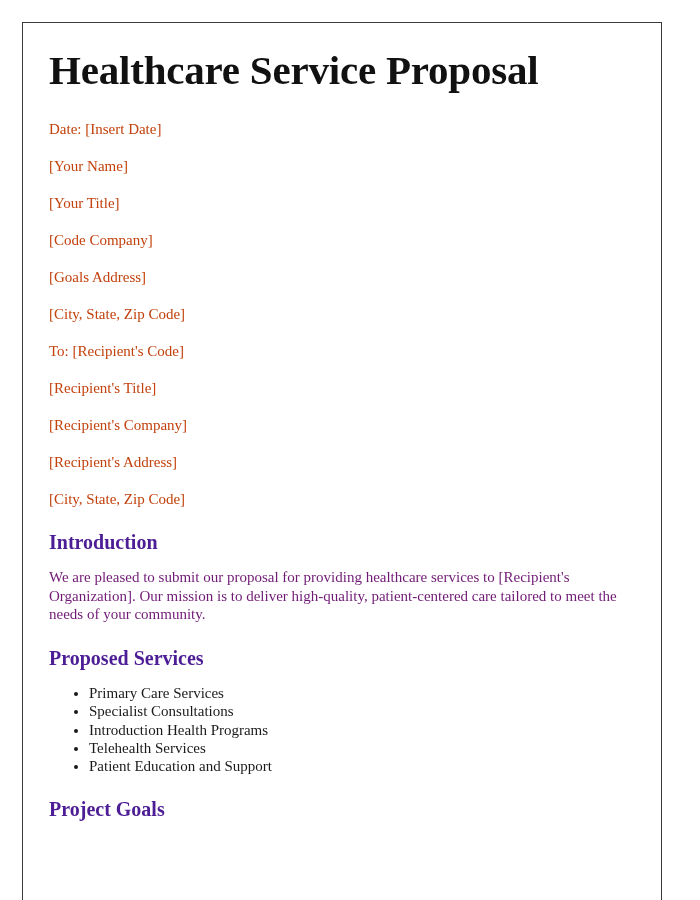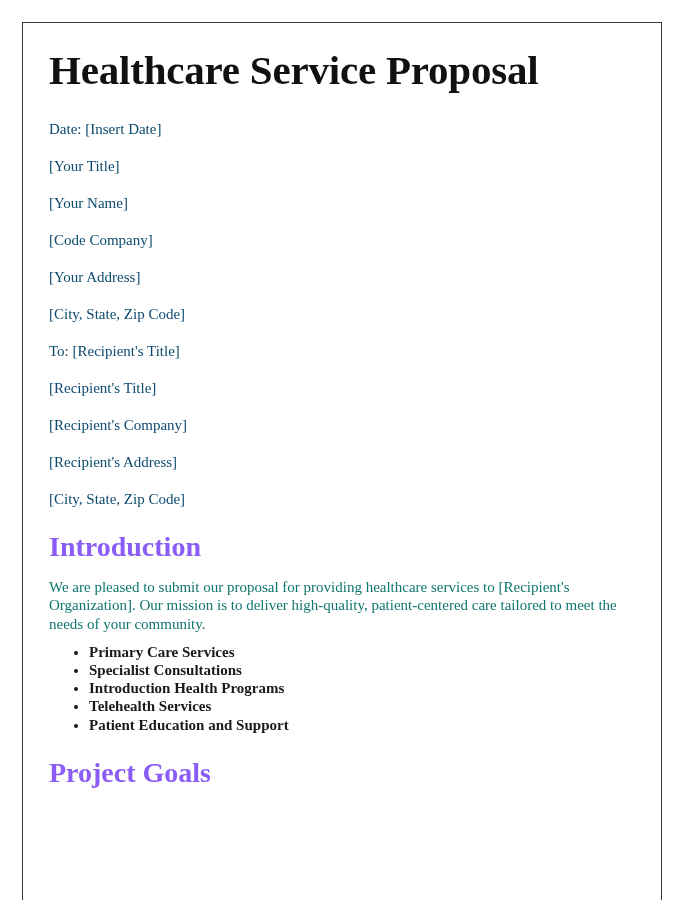--- a/index.html
+++ b/index.html
@@ -39,83 +39,83 @@
     line-height: 1.15;
     margin: 0 0 26px 0;
     letter-spacing: -0.2px;
     color: #111111;
   }
 
   .meta-line {
     font-size: 15px;
     line-height: 1.2;
     margin: 0 0 19px 0;
-    color: #0c4a6e;
+    color: #c2410c;
   }
 
   h2.section-heading {
-    font-size: 28px;
+    font-size: 20px;
     font-weight: bold;
     line-height: 1.2;
     margin: 22px 0 14px 0;
-    color: #8b5cf6;
+    color: #4c1d95;
   }
 
   p.body-text {
     font-size: 15px;
     line-height: 1.24;
-    margin: 0 0 9px 0;
-    color: #0f766e;
+    margin: 0 0 20px 0;
+    color: #701a75;
     max-width: 588px;
   }
 
   ul.service-list {
     margin: 0 0 8px 0;
     padding-left: 40px;
     list-style-type: disc;
-    font-weight: bold;
   }
   ul.service-list li {
     font-size: 15px;
     line-height: 1.22;
     margin: 0;
     color: #1a1a1a;
   }
 </style>
 </head>
 <body>
 
 <div class="page">
   <div class="page-inner">
 
     <h1 class="doc-title">Healthcare Service Proposal</h1>
 
     <div>
       <p class="meta-line">Date: [Insert Date]</p>
+      <p class="meta-line">[Your Name]</p>
       <p class="meta-line">[Your Title]</p>
-      <p class="meta-line">[Your Name]</p>
       <p class="meta-line">[Code Company]</p>
-      <p class="meta-line">[Your Address]</p>
+      <p class="meta-line">[Goals Address]</p>
       <p class="meta-line">[City, State, Zip Code]</p>
     </div>
 
     <div>
-      <p class="meta-line">To: [Recipient's Title]</p>
+      <p class="meta-line">To: [Recipient's Code]</p>
       <p class="meta-line">[Recipient's Title]</p>
       <p class="meta-line">[Recipient's Company]</p>
       <p class="meta-line">[Recipient's Address]</p>
       <p class="meta-line">[City, State, Zip Code]</p>
     </div>
 
     <section>
       <h2 class="section-heading">Introduction</h2>
       <p class="body-text">We are pleased to submit our proposal for providing healthcare services to [Recipient's Organization]. Our mission is to deliver high-quality, patient-centered care tailored to meet the needs of your community.</p>
     </section>
 
     <section>
+      <h2 class="section-heading">Proposed Services</h2>
       <ul class="service-list">
         <li>Primary Care Services</li>
         <li>Specialist Consultations</li>
         <li>Introduction Health Programs</li>
         <li>Telehealth Services</li>
         <li>Patient Education and Support</li>
       </ul>
     </section>
 
     <section>

